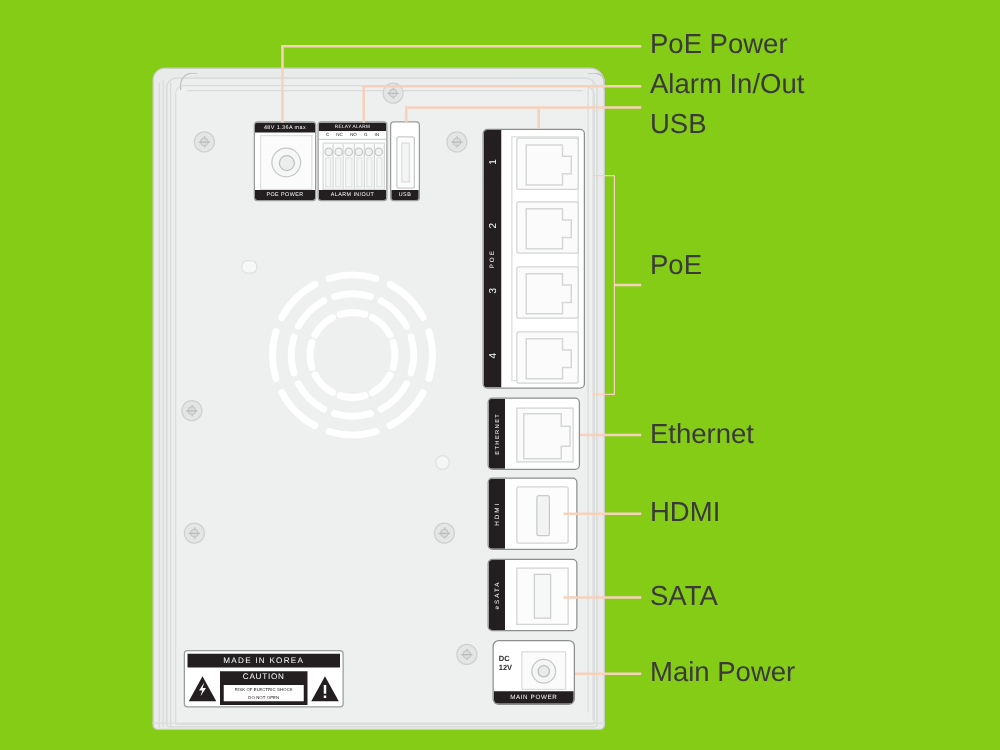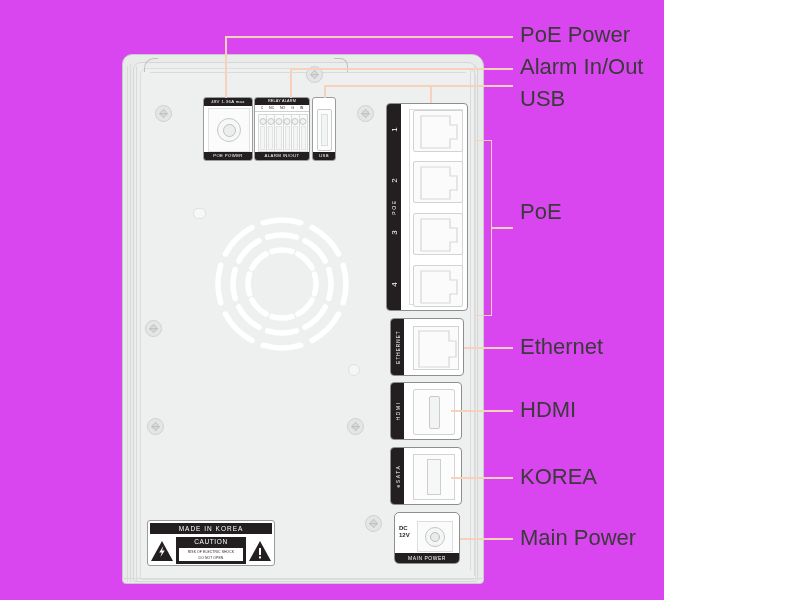--- a/index.html
+++ b/index.html
@@ -5,22 +5,22 @@
   * { box-sizing: border-box; }
   html, body {
     margin: 0; padding: 0;
     width: 800px; height: 600px;
     background: #ffffff;
     font-family: "Liberation Sans", sans-serif;
     overflow: hidden;
   }
   #stage {
     position: relative;
-    width: 664px; height: 600px;
-    background: #d946ef;
+    width: 800px; height: 600px;
+    background: #84cc16;
     text-decoration: underline;
   }
 
   
   .chassis-outer {
     position: absolute;
     left: 122px; top: 54px;
     width: 362px; height: 530px;
     background: #e9eaea;
     border: 1px solid #c9cbcb;
@@ -594,16 +594,16 @@
   <div class="lead lead-h" style="left:451px; top:477px; width:62px;"></div>
 
   <div class="lead lead-h" style="left:460px; top:538px; width:53px;"></div>
 
   <div class="callout-label" style="left:520px; top:22px;">PoE Power</div>
   <div class="callout-label" style="left:520px; top:54px;">Alarm In/Out</div>
   <div class="callout-label" style="left:520px; top:86px;">USB</div>
   <div class="callout-label" style="left:520px; top:199px;">PoE</div>
   <div class="callout-label" style="left:520px; top:334px;">Ethernet</div>
   <div class="callout-label" style="left:520px; top:397px;">HDMI</div>
-  <div class="callout-label" style="left:520px; top:464px;">KOREA</div>
+  <div class="callout-label" style="left:520px; top:464px;">SATA</div>
   <div class="callout-label" style="left:520px; top:525px;">Main Power</div>
 
 </div>
 
 </body></html>

